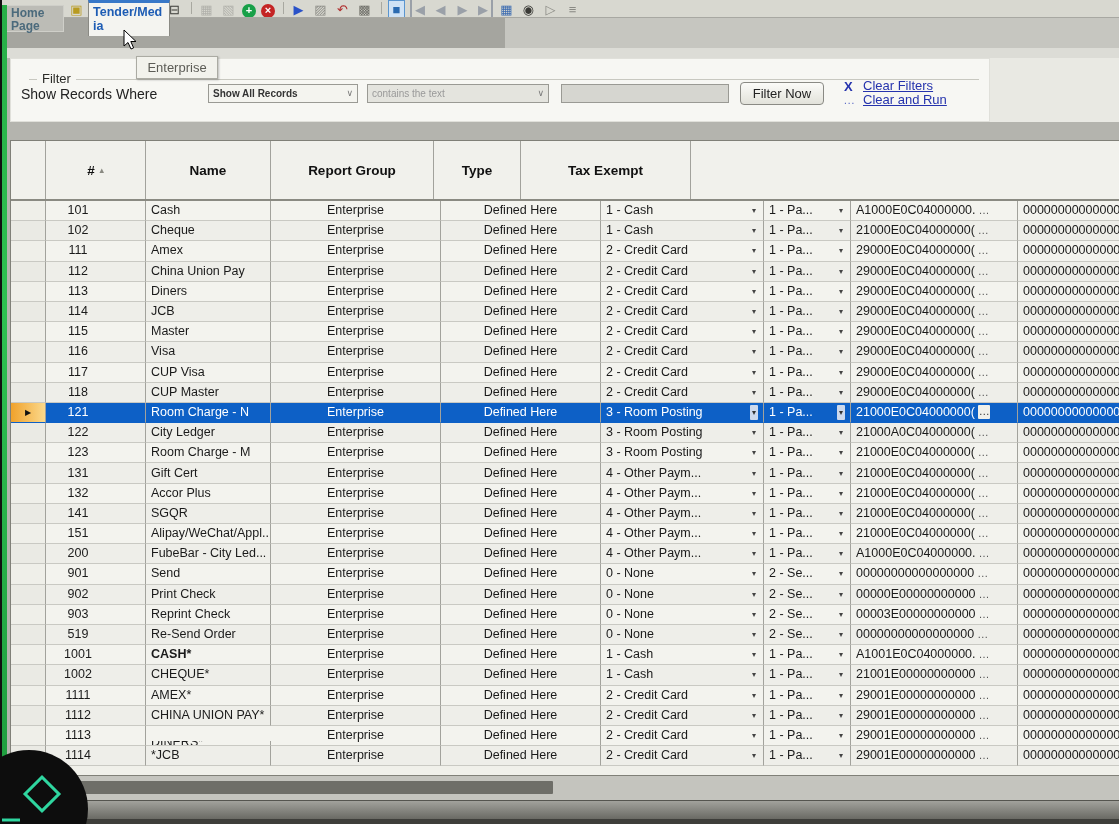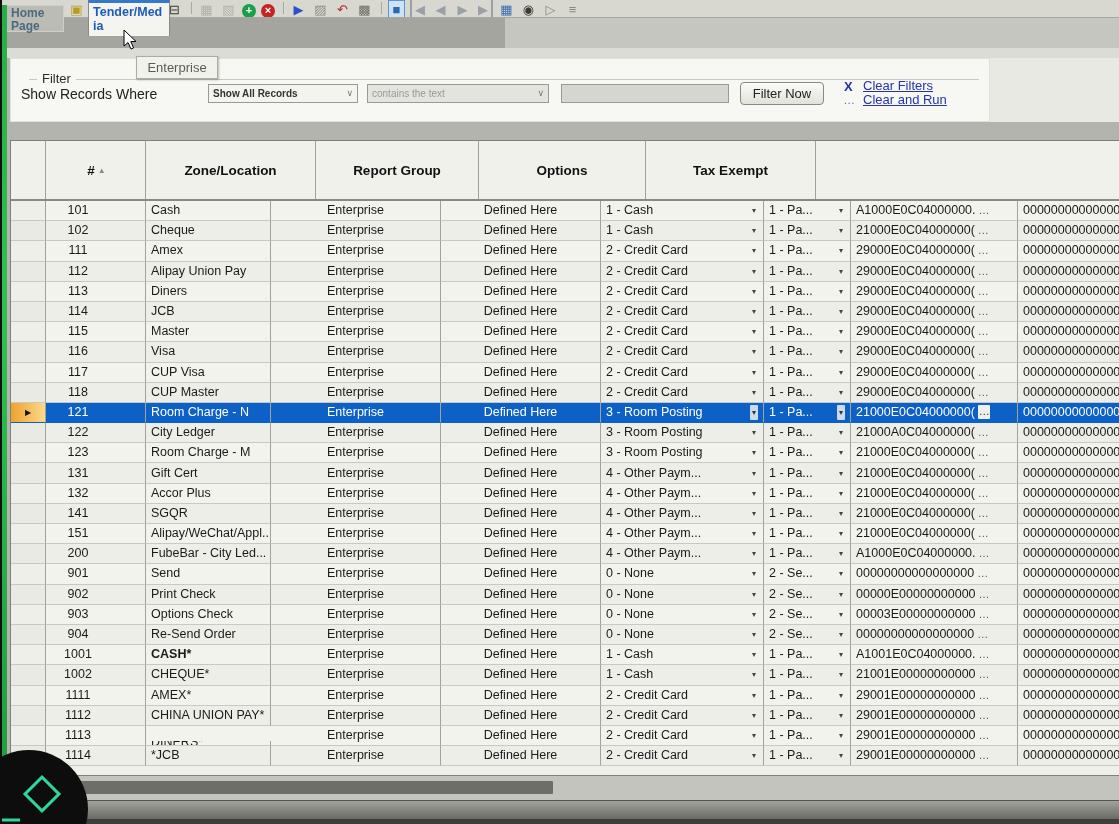--- a/index.html
+++ b/index.html
@@ -129,28 +129,28 @@
   <div class="filterpanel-right"></div>
 
   <div class="tablewrap">
     <div class="tgrid">
       <div class="thead" id="thead">
           <div class="th" style="width: 35px;"></div>
           <div class="th" style="width: 100px;">
             <span>#</span>
             <span class="sortmark">▴</span>
           </div>
-          <div class="th" style="width: 170px;">
-            <span>Zone/Location</span>
+          <div class="th" style="width: 125px;">
+            <span>Name</span>
           </div>
           <div class="th" style="width: 163px;">
             <span>Report Group</span>
           </div>
-          <div class="th" style="width: 167px;">
-            <span>Options</span>
+          <div class="th" style="width: 87px;">
+            <span>Type</span>
           </div>
           <div class="th" style="width: 170px;">
             <span>Tax Exempt</span>
           </div>
         </div>
       <div id="tbody">
           <div class="tr">
             <div class="td sel" style="width: 35px;"></div>
             <div class="td num" style="width: 100px;">101</div>
             <div class="td " style="width: 125px;">Cash</div>
@@ -206,21 +206,21 @@
             </div>
             <div class="td " style="width: 167px;">
               <span>29000E0C04000000(</span>
               <span class="ell">…</span>
             </div>
             <div class="td " style="width: 170px;">0000000000000000</div>
           </div>
           <div class="tr">
             <div class="td sel" style="width: 35px;"></div>
             <div class="td num" style="width: 100px;">112</div>
-            <div class="td " style="width: 125px;">Alipay Union Pay</div>
+            <div class="td " style="width: 125px;">China Union Pay</div>
             <div class="td c" style="width: 170px;">Enterprise</div>
             <div class="td c" style="width: 160px;">Defined Here</div>
             <div class="td " style="width: 163px;">
               <span>2 - Credit Card</span>
               <span class="dd">▾</span>
             </div>
             <div class="td " style="width: 87px;">
               <span>1 - Pa...</span>
               <span class="dd">▾</span>
             </div>
@@ -548,40 +548,40 @@
             </div>
             <div class="td " style="width: 167px;">
               <span>00000E00000000000</span>
               <span class="ell">…</span>
             </div>
             <div class="td " style="width: 170px;">0000000000000000</div>
           </div>
           <div class="tr">
             <div class="td sel" style="width: 35px;"></div>
             <div class="td num" style="width: 100px;">903</div>
-            <div class="td " style="width: 125px;">Options Check</div>
+            <div class="td " style="width: 125px;">Reprint Check</div>
             <div class="td c" style="width: 170px;">Enterprise</div>
             <div class="td c" style="width: 160px;">Defined Here</div>
             <div class="td " style="width: 163px;">
               <span>0 - None</span>
               <span class="dd">▾</span>
             </div>
             <div class="td " style="width: 87px;">
               <span>2 - Se...</span>
               <span class="dd">▾</span>
             </div>
             <div class="td " style="width: 167px;">
               <span>00003E00000000000</span>
               <span class="ell">…</span>
             </div>
             <div class="td " style="width: 170px;">0000000000000000</div>
           </div>
           <div class="tr">
             <div class="td sel" style="width: 35px;"></div>
-            <div class="td num" style="width: 100px;">904</div>
+            <div class="td num" style="width: 100px;">519</div>
             <div class="td " style="width: 125px;">Re-Send Order</div>
             <div class="td c" style="width: 170px;">Enterprise</div>
             <div class="td c" style="width: 160px;">Defined Here</div>
             <div class="td " style="width: 163px;">
               <span>0 - None</span>
               <span class="dd">▾</span>
             </div>
             <div class="td " style="width: 87px;">
               <span>2 - Se...</span>
               <span class="dd">▾</span>

